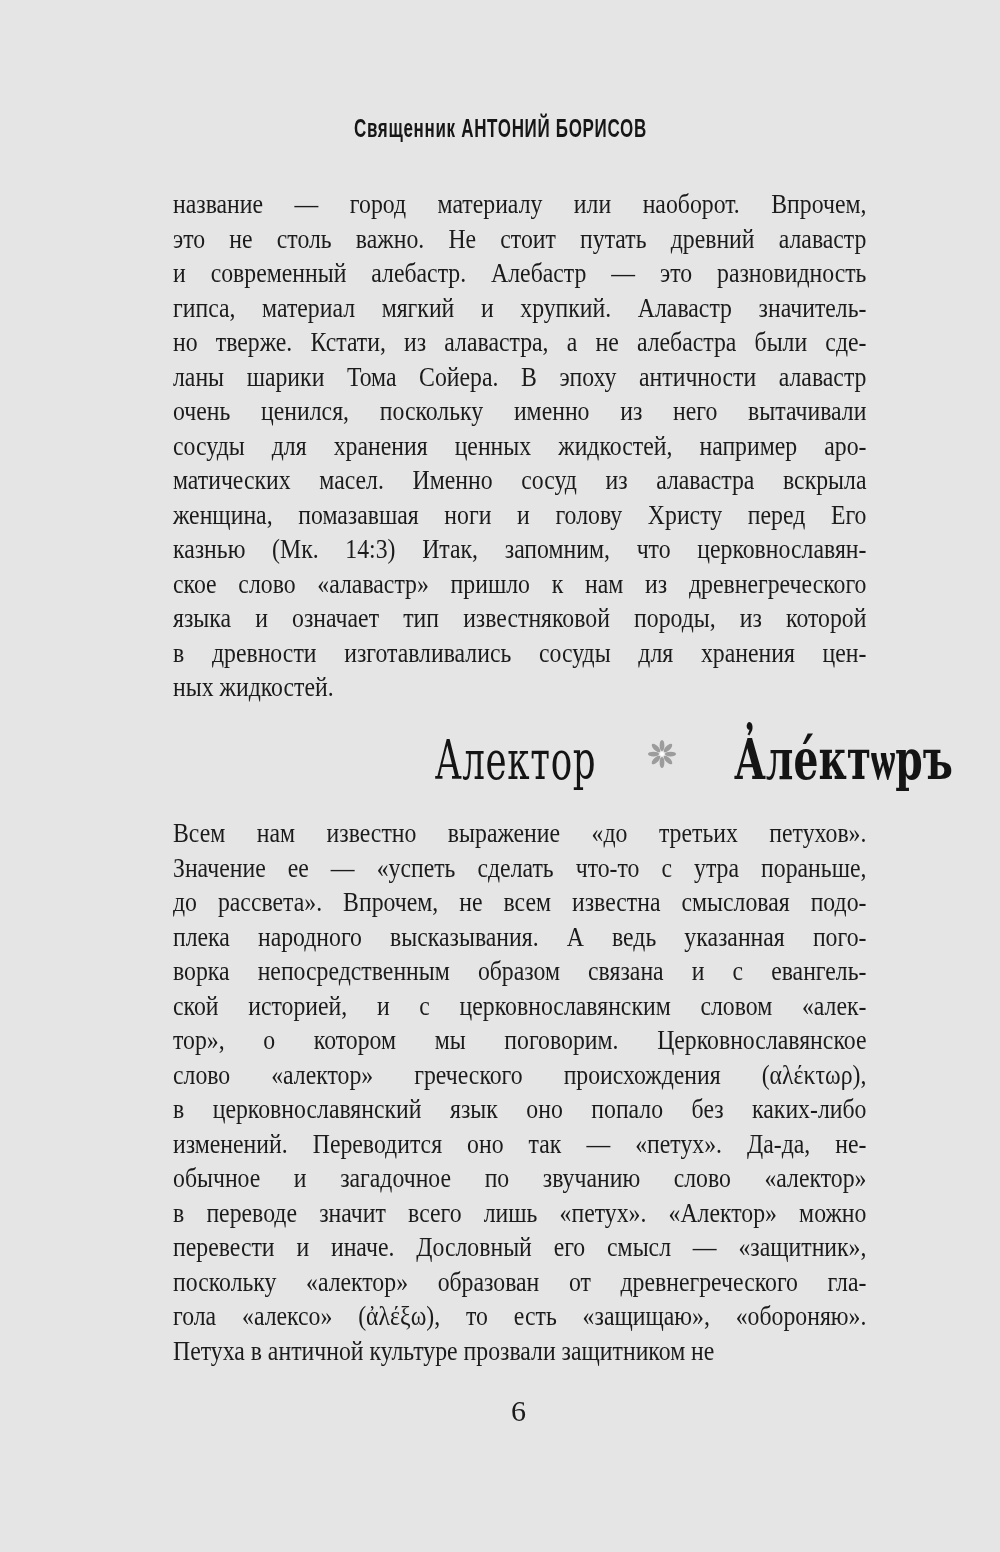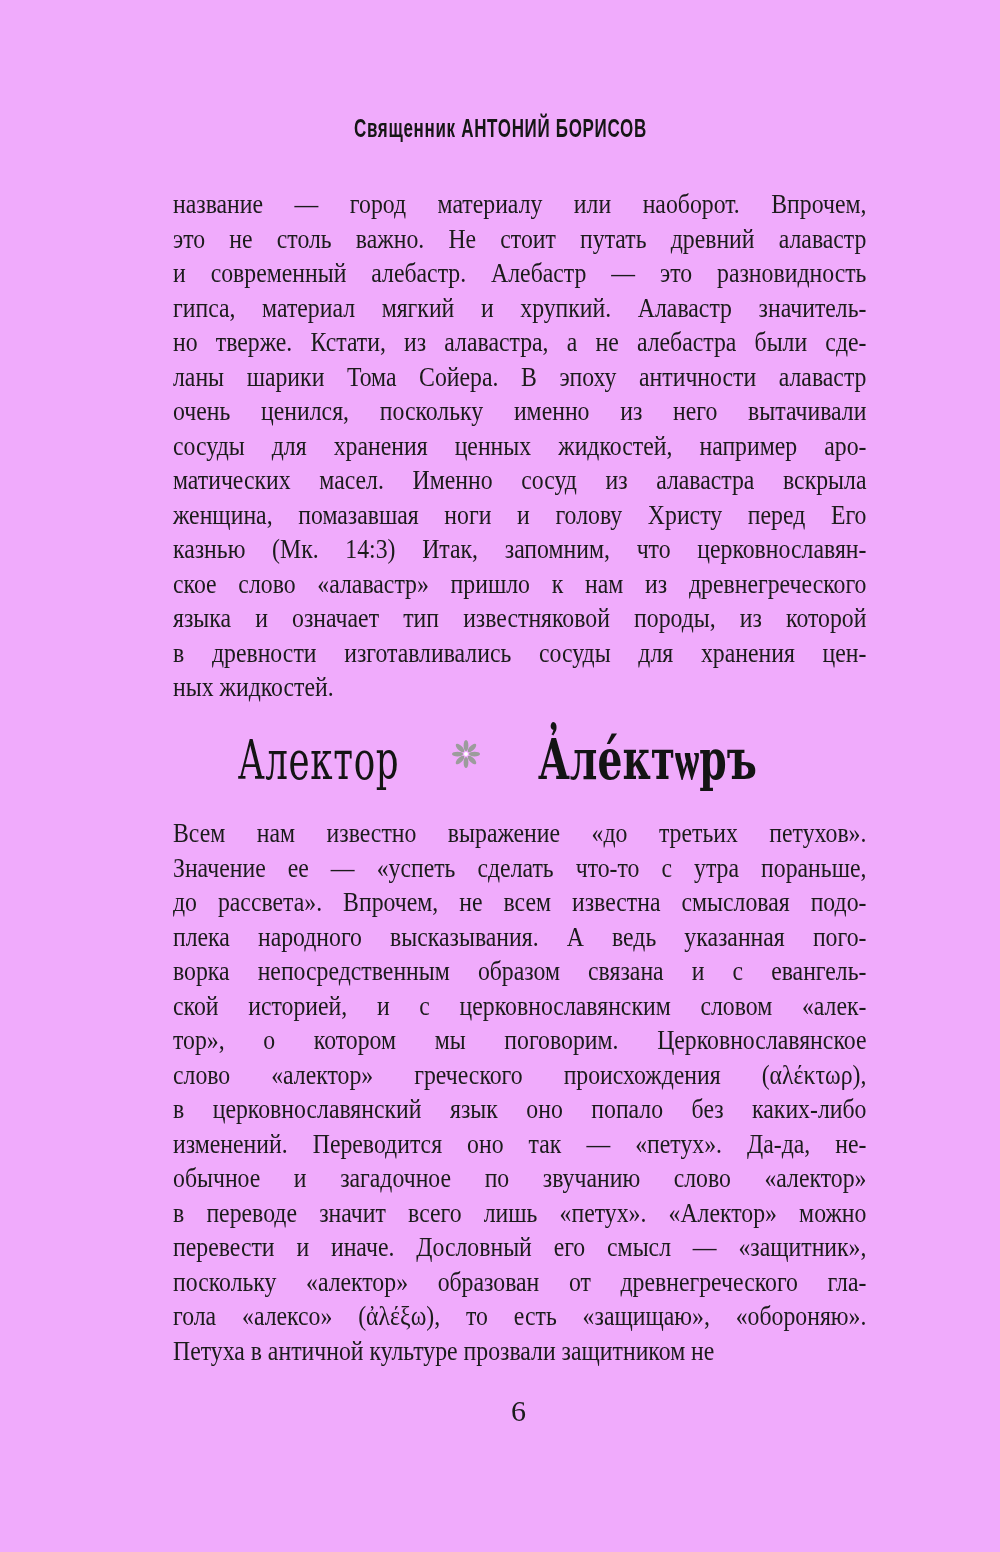--- a/index.html
+++ b/index.html
@@ -4,21 +4,21 @@
 <style>
   html, body {
     margin: 0;
     padding: 0;
     background: #ffffff;
   }
   .page {
     position: relative;
     width: 1000px;
     height: 1552px;
-    background: #f0abfc;
+    background: #e5e5e5;
     color: #1b1b1b;
     font-family: "Liberation Serif", "DejaVu Serif", serif;
     overflow: hidden;
   }
   .running-header {
     position: absolute;
     top: 114px;
     left: 0;
     width: 1000px;
     text-align: center;
@@ -55,21 +55,21 @@
   }
   .para .line.last {
     text-align-last: left;
   }
   .chapter-heading {
     position: absolute;
     top: 726px;
     left: 0;
     width: 1000px;
     height: 80px;
-    text-align: center;
+    text-align: right;
     white-space: nowrap;
   }
   .h-ru {
     display: inline-block;
     transform: scaleX(0.66);
     transform-origin: 50% 80%;
     font-family: "DejaVu Serif", "Liberation Serif", serif;
     font-size: 54px;
     font-weight: 400;
     letter-spacing: 1px;

